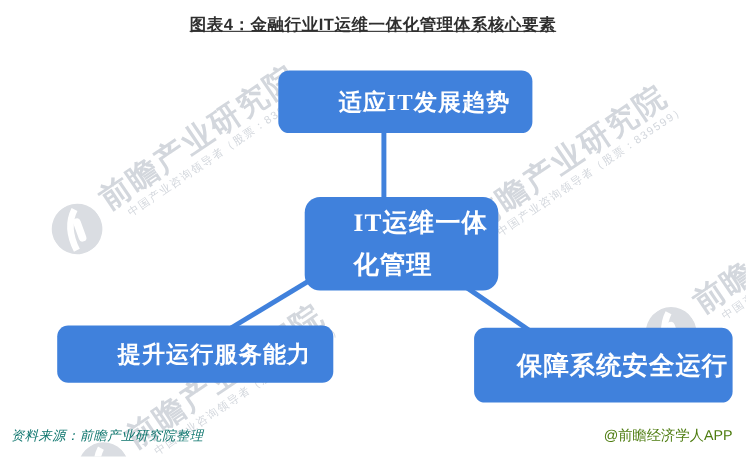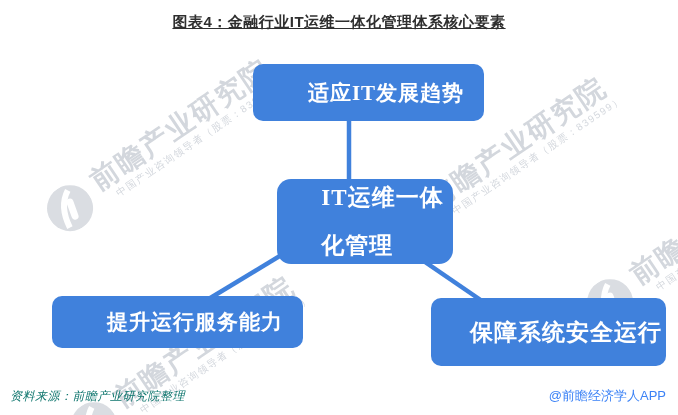--- a/index.html
+++ b/index.html
@@ -39,32 +39,32 @@
   .node{
     position:absolute;z-index:2;
     background:var(--accent);color:#ffffff;
     display:flex;align-items:center;justify-content:center;
     text-align:left;font-weight:bold;
     font-family:"Liberation Serif", serif;
     letter-spacing:1px;
     padding-left:35px;
   }
   #node-top{left:253px;top:64px;width:196px;height:57px;border-radius:10px;font-size:21px;}
-  #node-center{left:277px;top:179px;width:141px;height:85px;border-radius:14px;font-size:23px;line-height:48px;white-space:pre-line;}
+  #node-center{left:277px;top:179px;width:141px;height:85px;border-radius:14px;font-size:23px;line-height:38px;white-space:pre-line;}
   #node-bottom-left{left:52px;top:296px;width:216px;height:52px;border-radius:10px;font-size:21px;}
   #node-bottom-right{left:431px;top:298px;width:200px;height:68px;border-radius:10px;font-size:23px;}
 
   
   .footer-source{
     position:absolute;left:10px;top:388px;z-index:3;
     font-size:12px;font-style:italic;color:#0f766e;letter-spacing:.5px;
   }
   .footer-credit{
     position:absolute;right:12px;top:387px;z-index:3;
-    font-size:13px;color:#3b82f6;
+    font-size:13px;color:#4d7c0f;
   }
 </style>
 </head>
 <body>
 
 <div class="chart-title">图表4：金融行业IT运维一体化管理体系核心要素</div>
 
 <div class="wm" id="wm-1">
   <svg width="46" height="46" viewBox="0 0 46 46">
     <circle cx="23" cy="23" r="23" fill="#dadde2"></circle>

